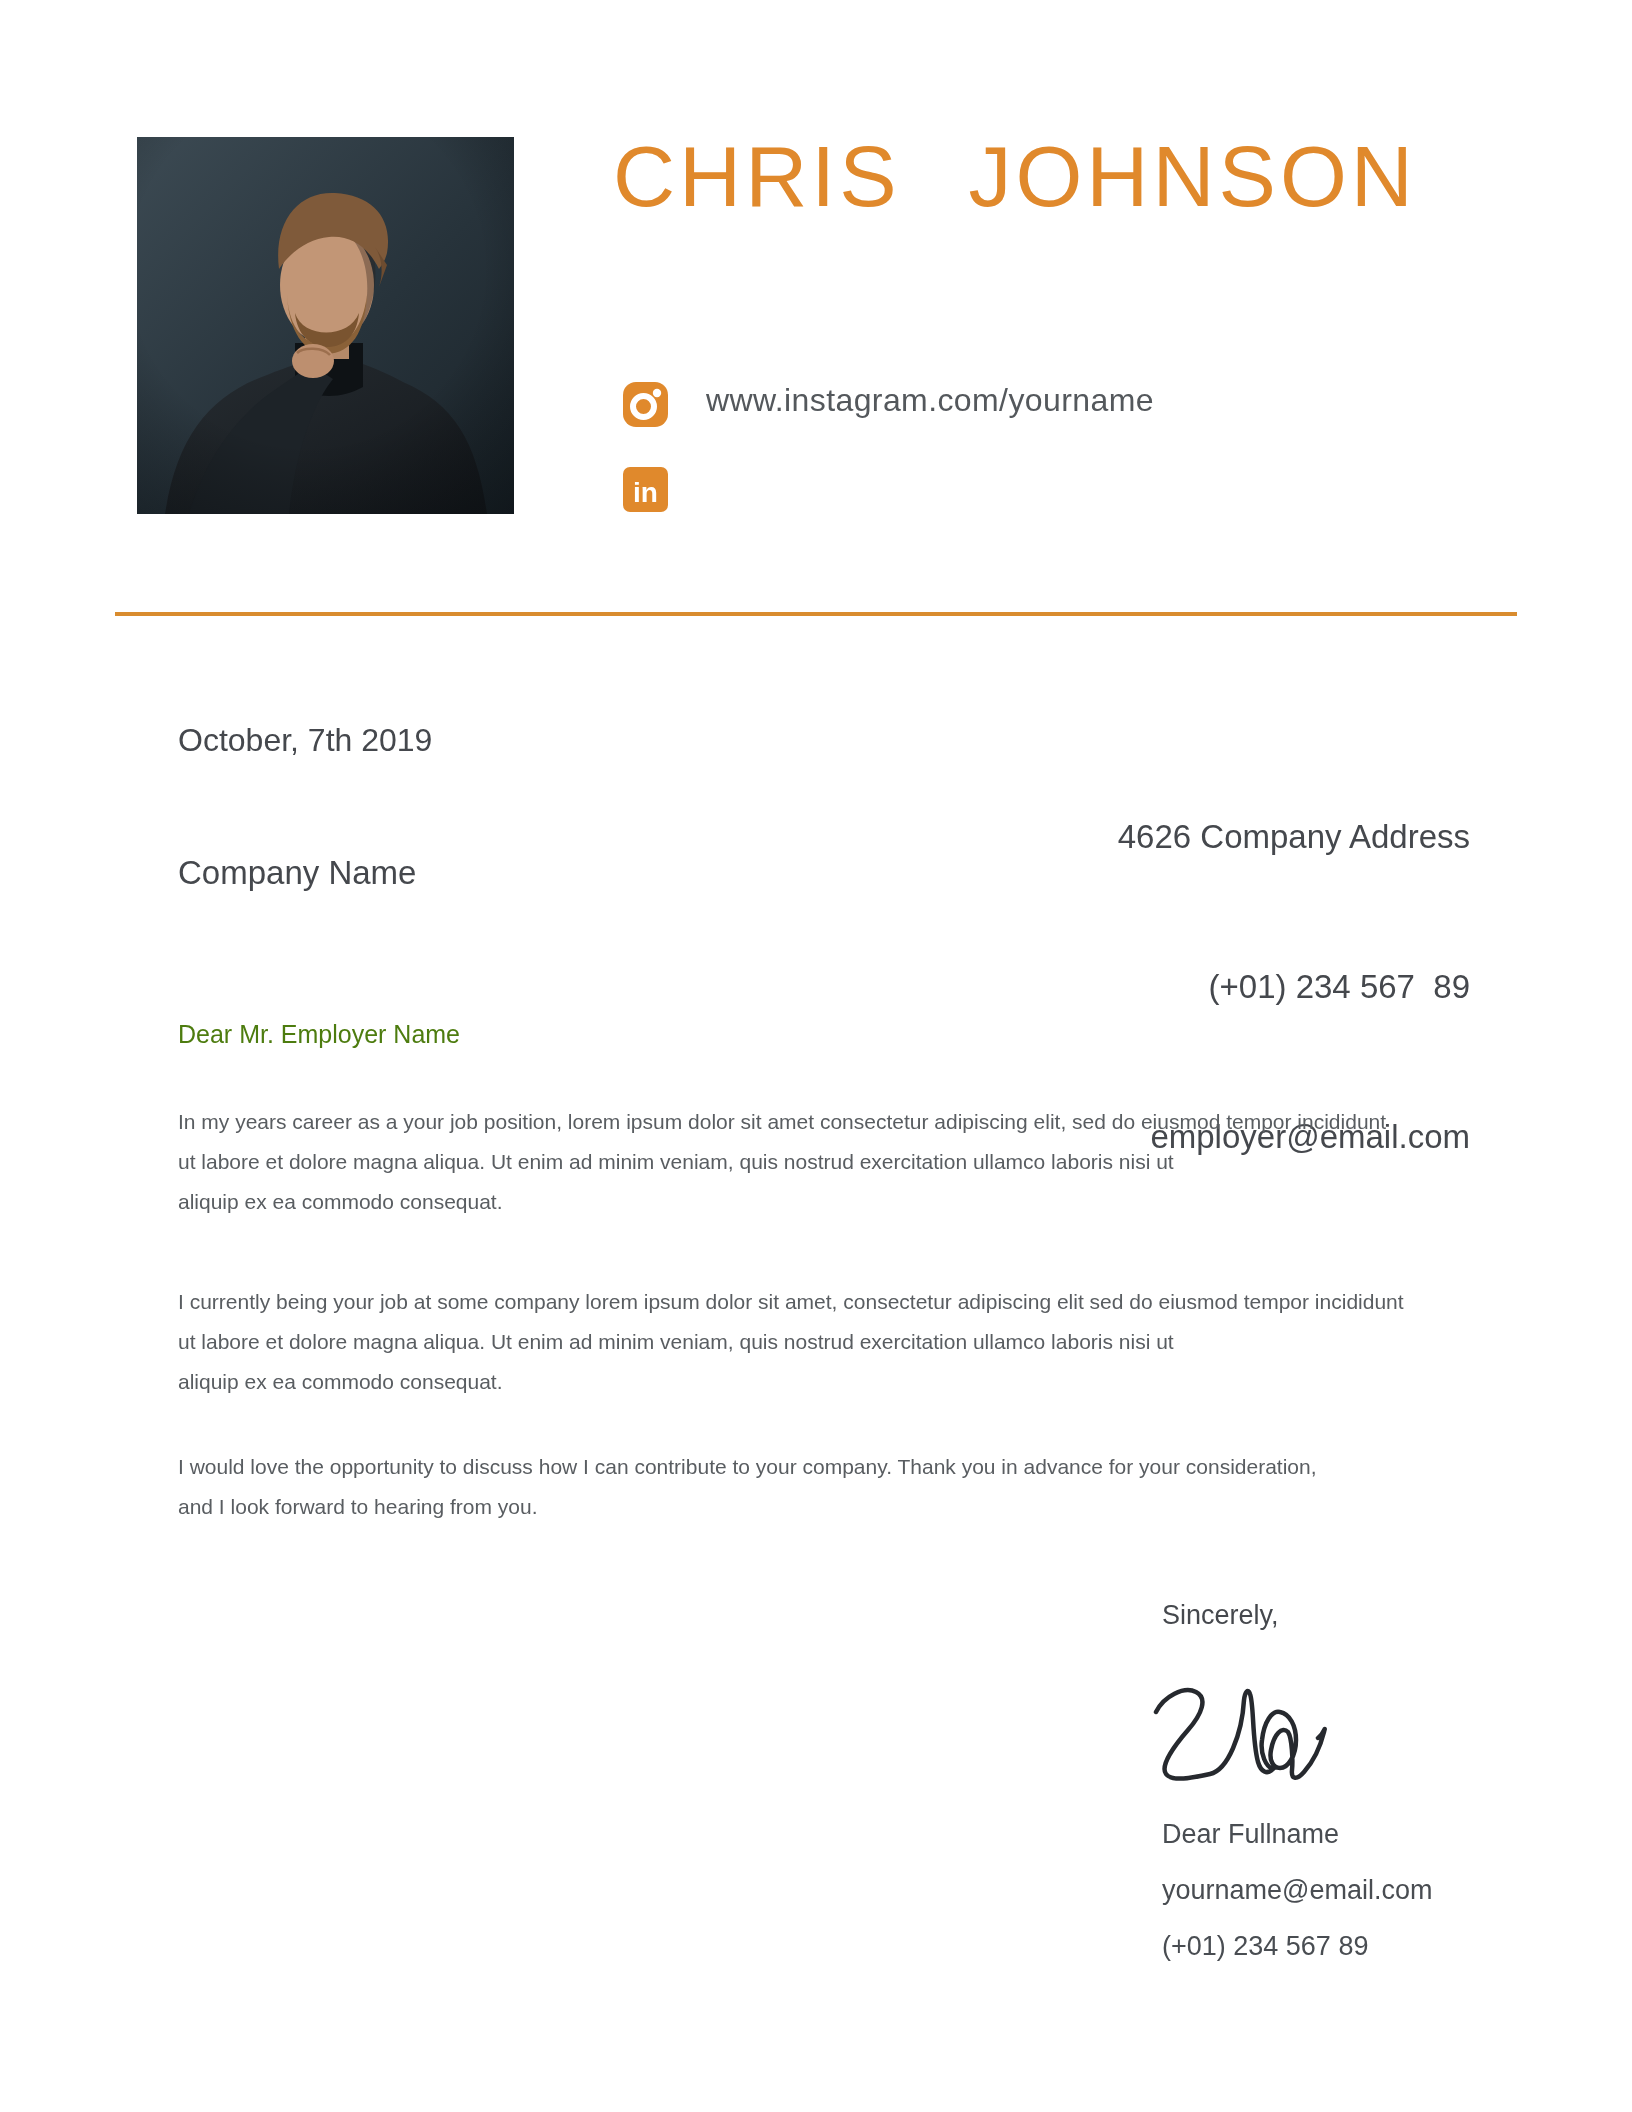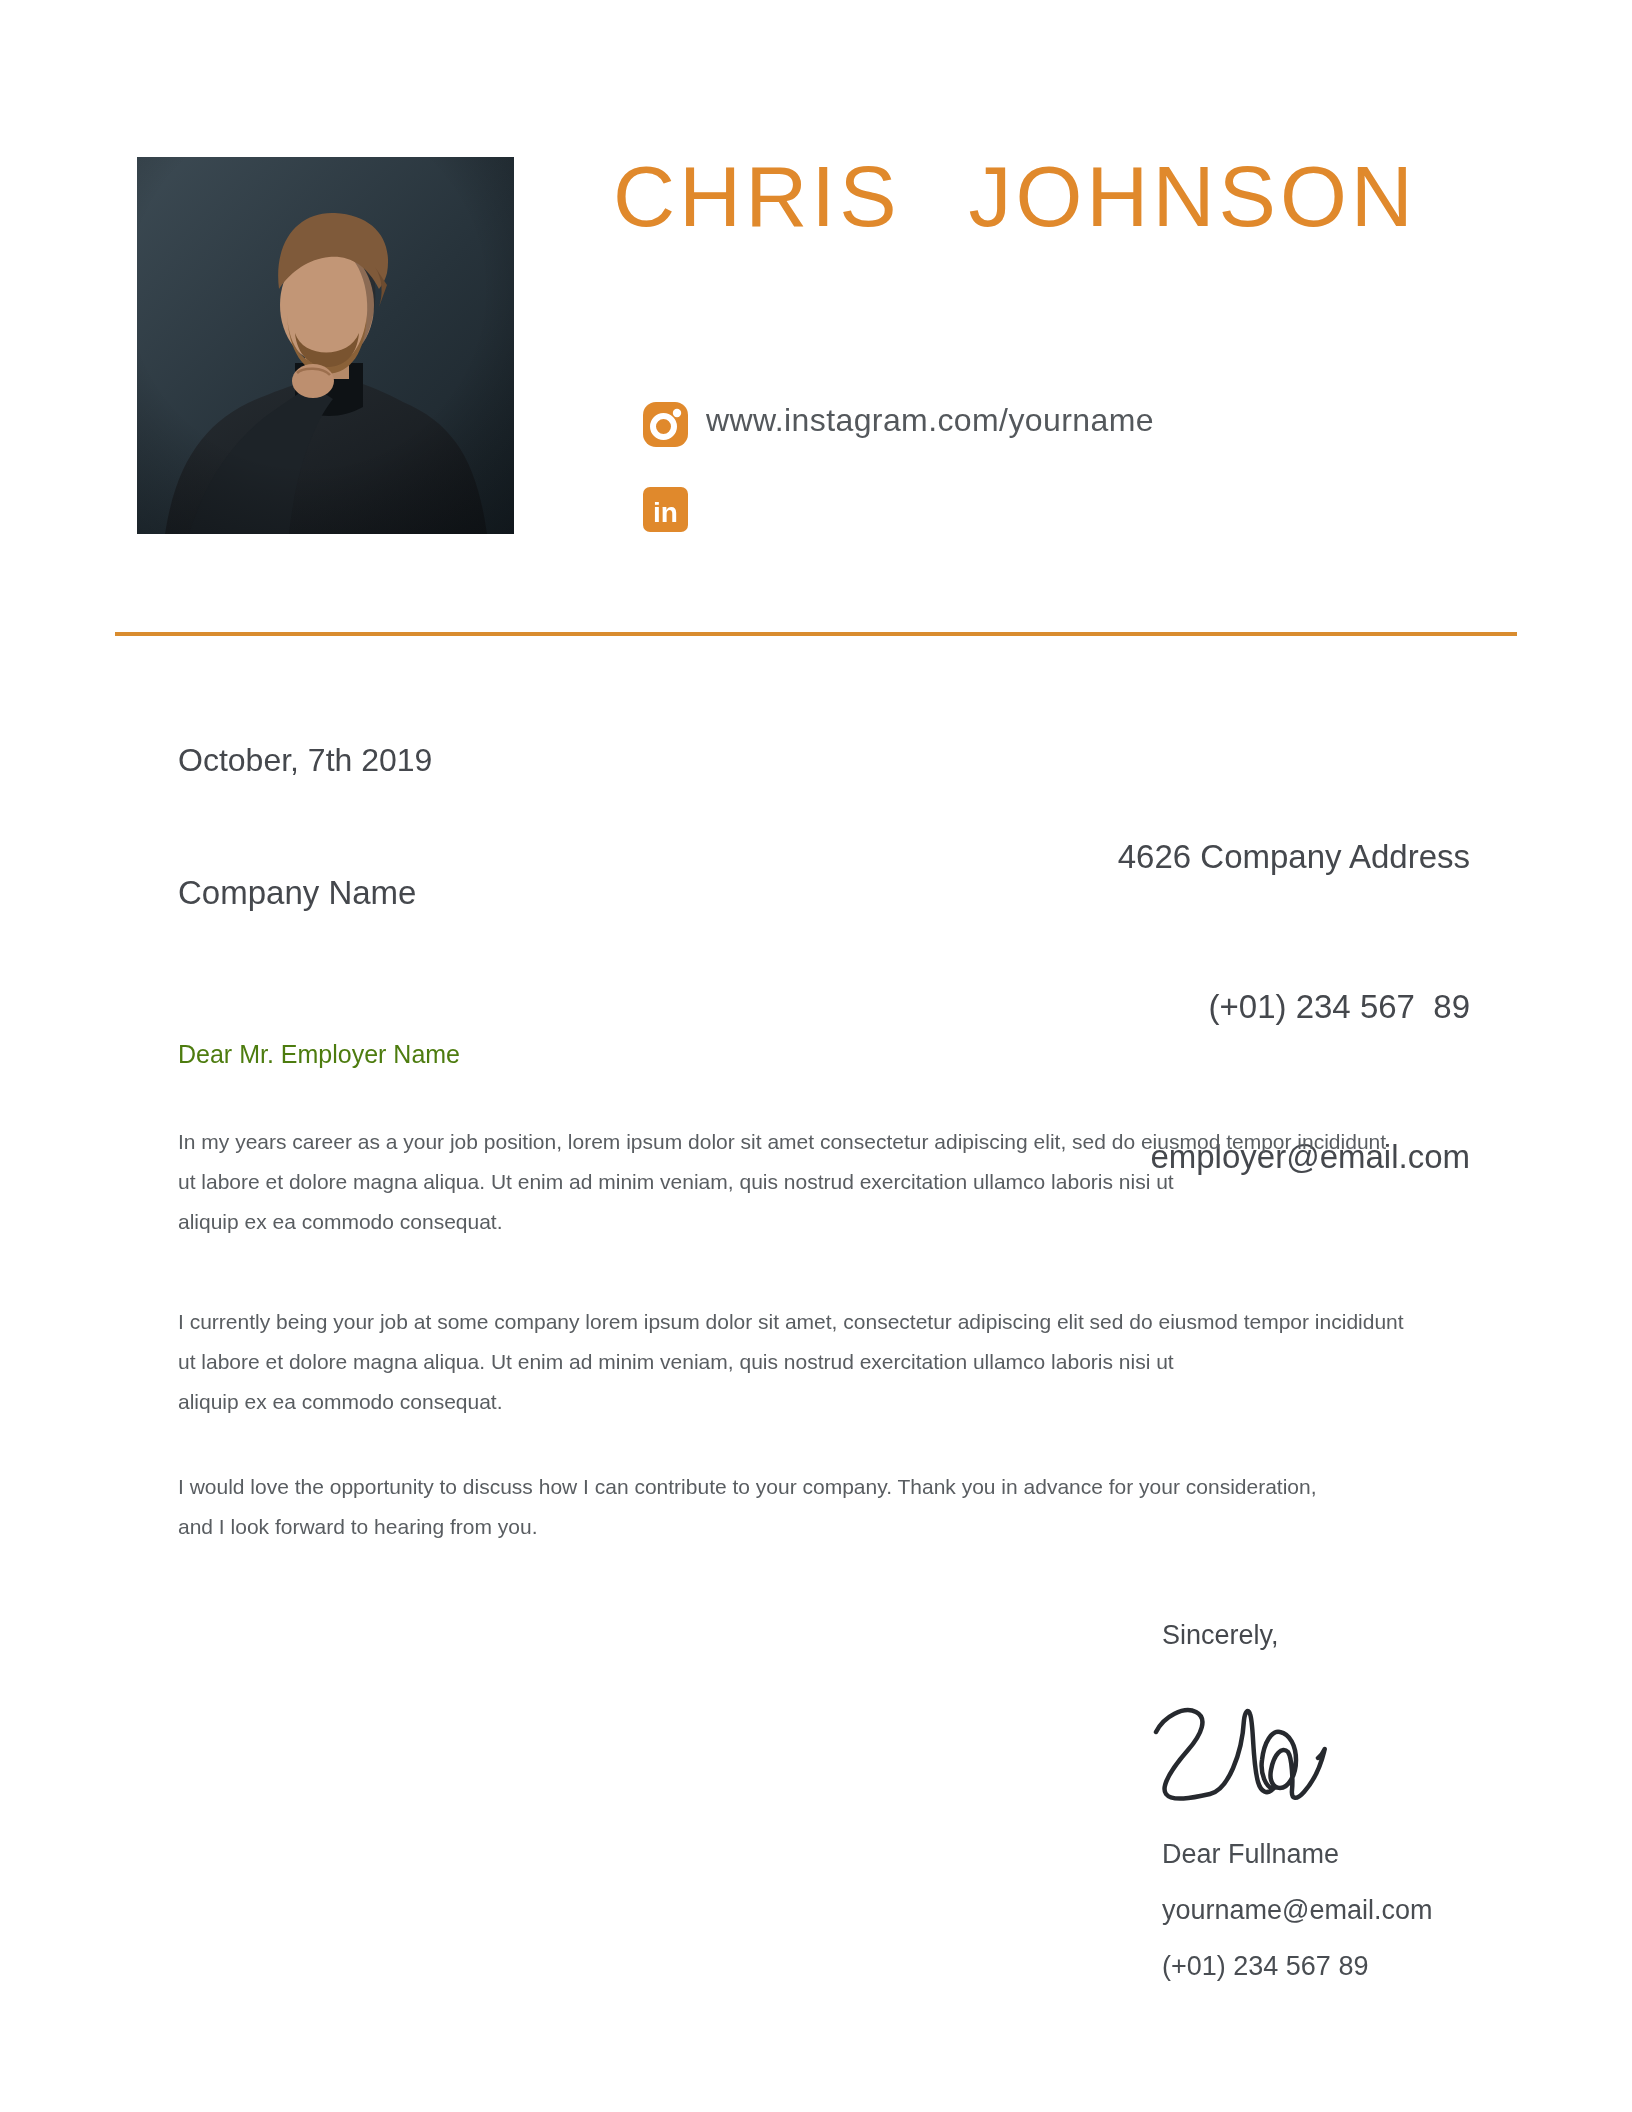--- a/index.html
+++ b/index.html
@@ -4,35 +4,35 @@
 <style>
   html,body{margin:0;padding:0;background:#ffffff;}
   .page{
     position:relative;
     width:1632px;height:2112px;
     background:#ffffff;
     font-family:"Liberation Sans", sans-serif;
     color:#46494e;
     overflow:hidden;
   }
-  .abs{position:absolute;margin-top:20px;}
+  .abs{position:absolute;}
 
   
   .photo{left:137px;top:137px;width:377px;height:377px;}
   .person-name{
     left:613px;top:133px;
     font-size:86px;line-height:1;
     letter-spacing:4px;word-spacing:40px;
     color:#e0892c;white-space:nowrap;
   }
   .job-title{
     left:617px;top:247px;
     font-size:42px;line-height:1.1;color:#4b4f54;
   }
-  .social-icon{left:623px;width:65px;height:45px;text-align:right;}
+  .social-icon{left:623px;width:65px;height:45px;}
   .ig-icon{top:382px;}
   .li-icon{top:467px;}
   .social-url{
     left:706px;font-size:32px;letter-spacing:.4px;
     color:#54585c;line-height:1.2;
   }
   .ig-url{top:381px;}
   .li-url{top:466px;}
 
   .divider{left:115px;top:612px;width:1402px;height:4px;background:#d98c2e;}

